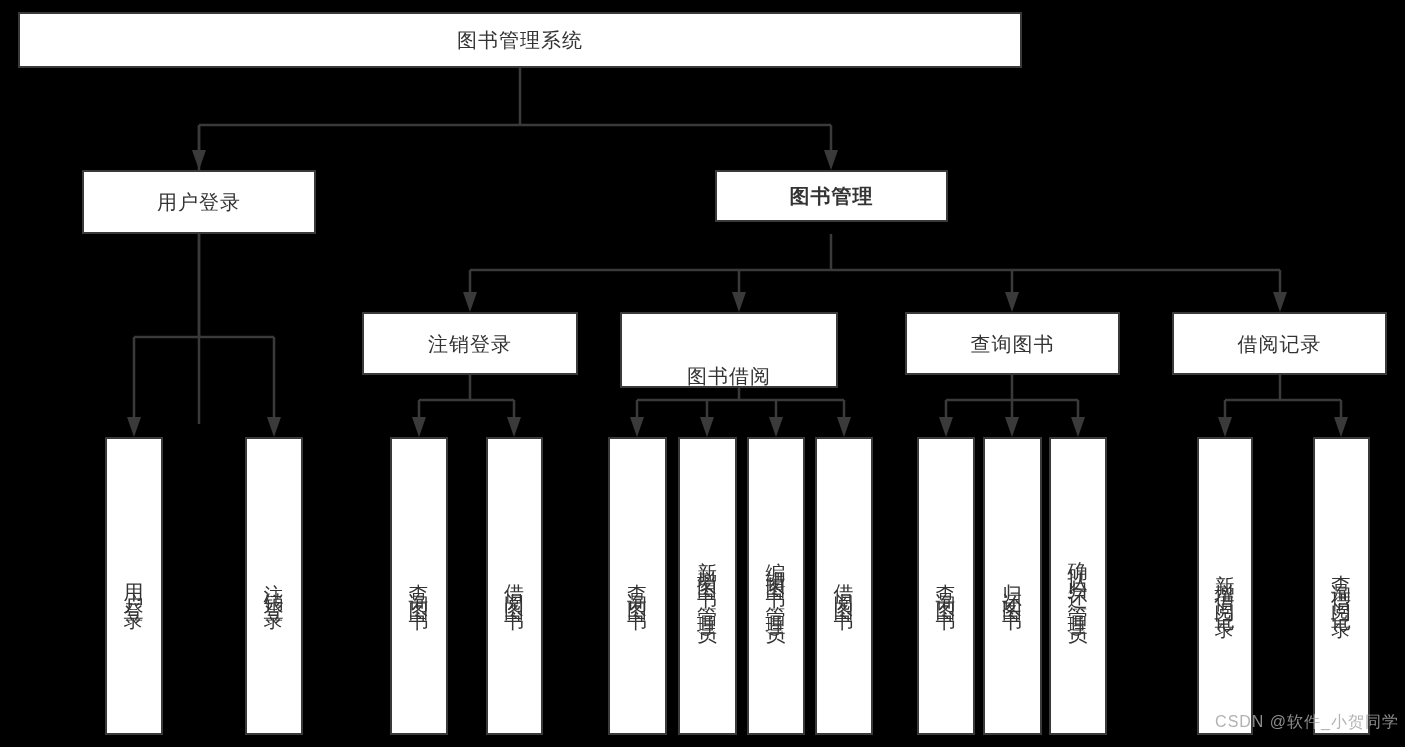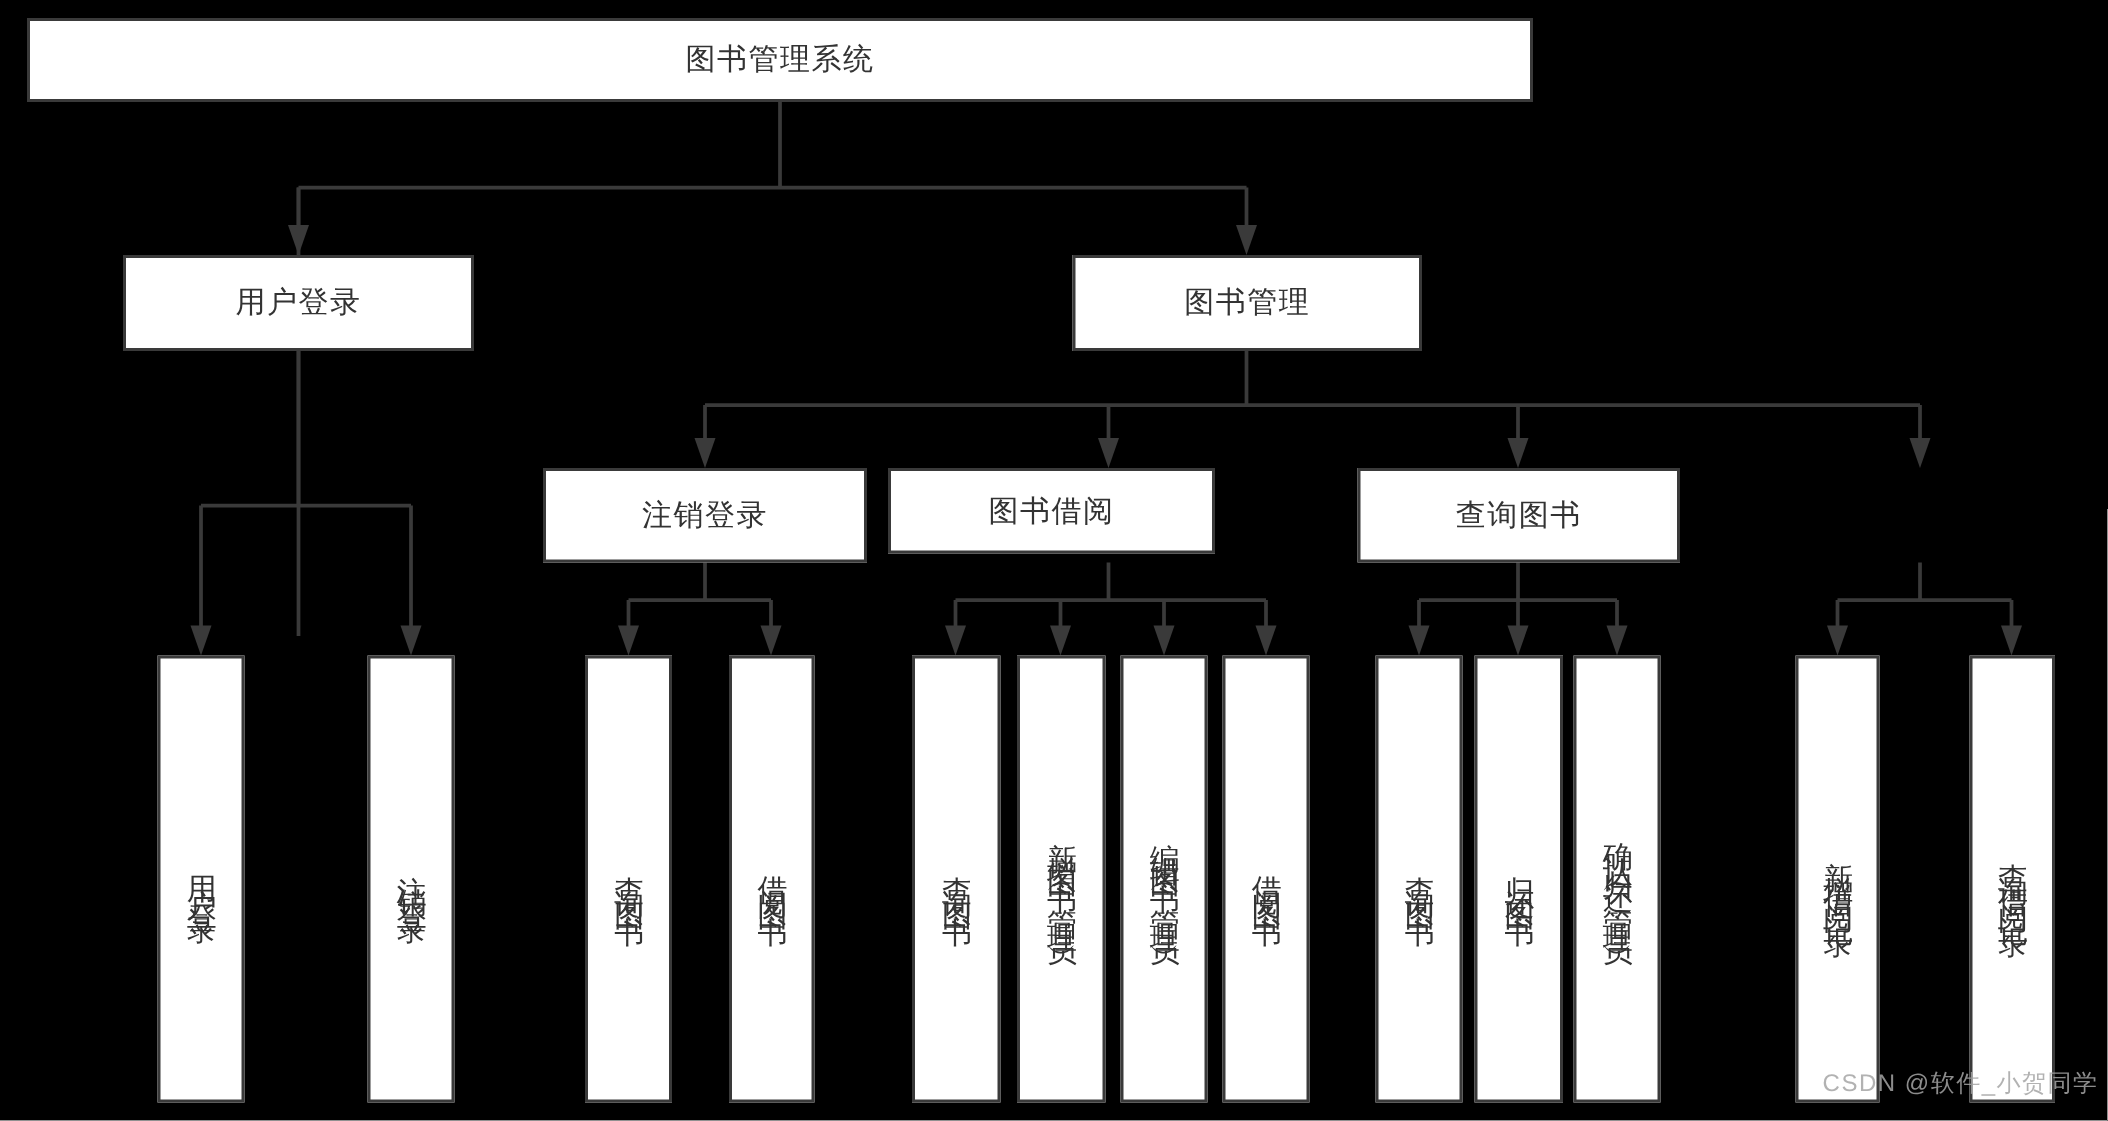--- a/index.html
+++ b/index.html
@@ -38,24 +38,24 @@
     writing-mode: vertical-rl;
     text-orientation: mixed;
     letter-spacing: 9px;
     font-size: 20px;
     color: #333333;
   }
   
   .n-root  { left: 18px;   top: 12px;  width: 1004px; height: 56px; }
   
   .n-ul    { left: 82px;   top: 170px; width: 234px;  height: 64px; }
-  .n-bm    { left: 715px;  top: 170px; width: 233px;  height: 64px; }
+  .n-bm    { left: 715px;  top: 170px; width: 233px;  height: 52px; font-weight: bold; }
   
   .n-nbr   { left: 362px;  top: 312px; width: 216px;  height: 63px; }
-  .n-bb    { left: 592px;  top: 312px; width: 218px;  height: 57px; }
+  .n-bb    { left: 620px;  top: 312px; width: 218px;  height: 76px; align-items: flex-end; }
   .n-cb    { left: 905px;  top: 312px; width: 215px;  height: 63px; }
   .n-br    { left: 1172px; top: 312px; width: 215px;  height: 63px; }
   
   .leaf    { top: 437px; height: 298px; }
   .n-l0  { left: 105px;  width: 58px; }
   .n-l1  { left: 245px;  width: 58px; }
   .n-l2  { left: 390px;  width: 58px; }
   .n-l3  { left: 486px;  width: 57px; }
   .n-l4  { left: 608px;  width: 59px; }
   .n-l5  { left: 678px;  width: 59px; }
@@ -140,20 +140,23 @@
 
   <div class="node n-nbr">
     <span>注销登录</span>
   </div>
   <div class="node n-bb">
     <span>图书借阅</span>
   </div>
   <div class="node n-cb">
     <span>查询图书</span>
   </div>
+  <div class="node n-br">
+    <span>借阅记录</span>
+  </div>
 
   <div class="node leaf n-l0">
     <span class="vtext">用户登录</span>
   </div>
   <div class="node leaf n-l1">
     <span class="vtext">注销登录</span>
   </div>
   <div class="node leaf n-l2">
     <span class="vtext">查询图书</span>
   </div>

